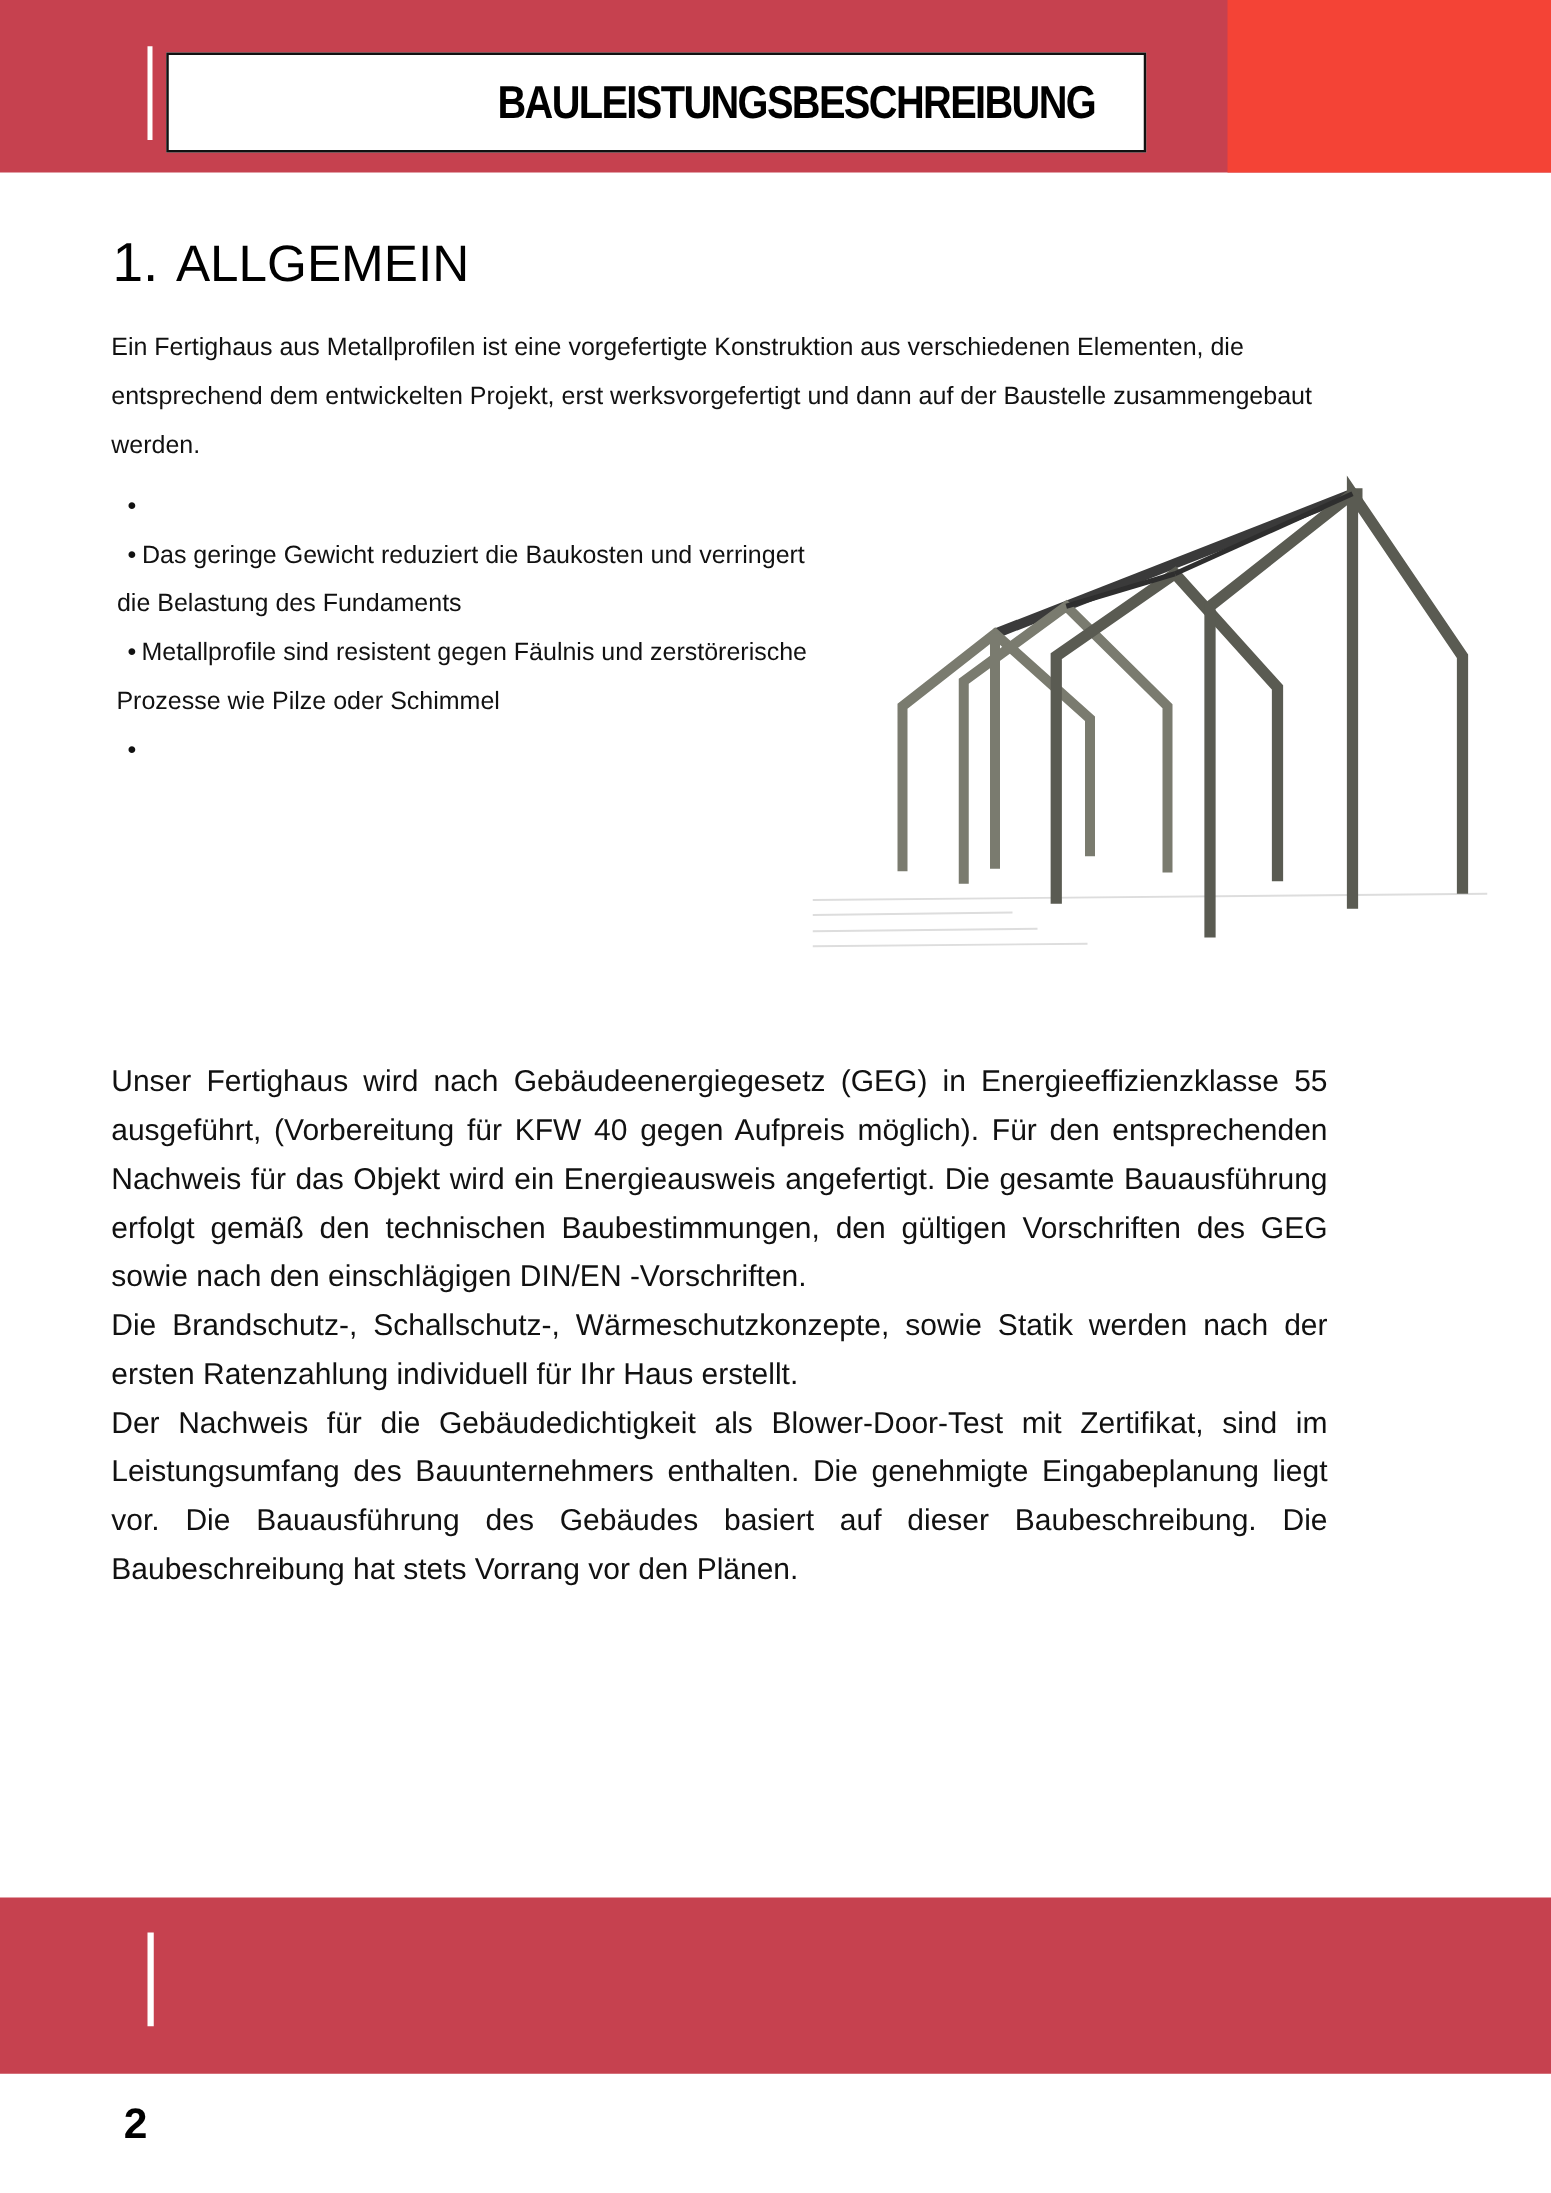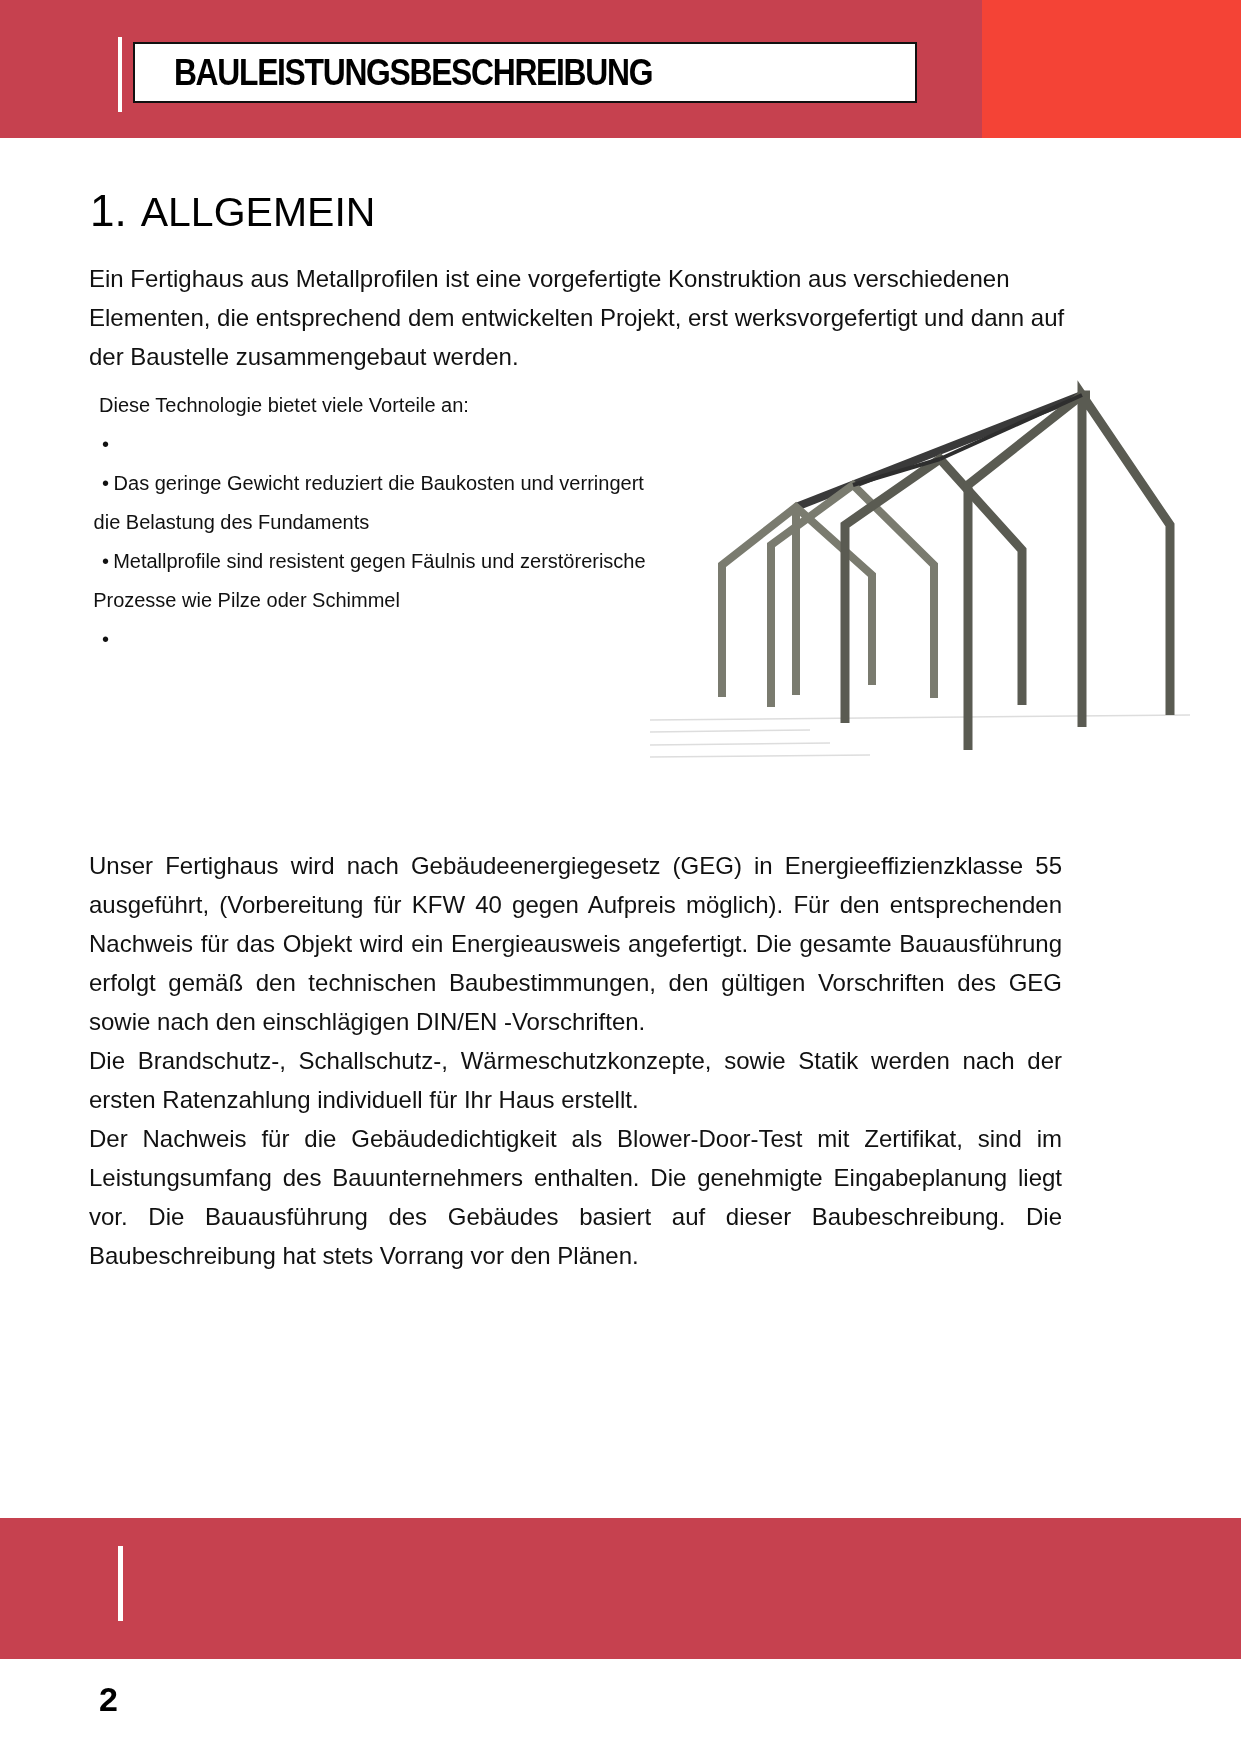--- a/index.html
+++ b/index.html
@@ -2,29 +2,29 @@
 <html><head>
 <meta charset="utf-8">
 <style>
   * { margin:0; padding:0; box-sizing:border-box; }
   html, body { width:1241px; height:1754px; background:#ffffff; overflow:hidden; }
   body { position:relative; font-family:"Liberation Sans", sans-serif; color:#111; }
 
   .header-band { position:absolute; left:0; top:0; width:1241px; height:138px; background:#c6414f; }
   .header-accent { position:absolute; left:982px; top:0; width:259px; height:138px; background:#f44336; }
   .header-bar { position:absolute; left:118px; top:37px; width:4px; height:75px; background:#ffffff; }
-  .title-box { position:absolute; left:133px; top:42px; width:784px; height:61px; background:#fff; border:2px solid #111;
-               display:flex; align-items:center; justify-content:flex-start; }
+  .title-box { position:absolute; left:133px; top:42px; width:784px; height:80px; background:#fff; border:2px solid #111;
+               display:flex; align-items:center; justify-content:flex-end; }
   .title-text { font-family:"Liberation Sans", sans-serif; font-weight:bold; font-size:37px; letter-spacing:-1.5px; transform:scaleX(0.86); color:#000; }
 
   .section-heading { position:absolute; left:90px; top:186px; font-size:41px; color:#000; display:flex; align-items:baseline; gap:14px; }
   .section-num { font-size:44px; }
   .section-title { transform-origin:left;text-align:center; }
 
-  .p-intro { position:absolute; left:89px; top:259px; width:990px; font-size:24px; line-height:39px; }
+  .p-intro { position:absolute; left:89px; top:259px; width:990px; font-size:20px; line-height:39px; }
 
   .adv-list { position:absolute; left:99px; top:386px; width:560px; font-size:20px; line-height:39px; }
   .adv-list .bullet-row { display:flex; }
   .adv-list .bullet { width:20px; padding-left:3px; }
 
   .frame-img { position:absolute; left:650px; top:375px; width:540px; height:400px; }
 
   .p-body { position:absolute; left:89px; top:846px; width:973px; font-size:24px; line-height:39px; text-align:justify; }
 
   .footer-band { position:absolute; left:0; top:1518px; width:1241px; height:141px; background:#c6414f; }
@@ -42,21 +42,20 @@
 </div>
 
 <div class="section-heading">
   <span class="section-num">1.</span>
   <span class="section-title">ALLGEMEIN</span>
 </div>
 
 <p class="p-intro">Ein Fertighaus aus Metallprofilen ist eine vorgefertigte Konstruktion aus verschiedenen Elementen, die entsprechend dem entwickelten Projekt, erst werksvorgefertigt und dann auf der Baustelle zusammengebaut werden.</p>
 
 <div class="adv-list">
-  <div>Diese Technologie bietet viele Vorteile an:</div>
   <div class="bullet-row">
     <span class="bullet">•</span>
   </div>
   <div class="bullet-row">
     <span class="bullet">•</span>
     <span style="margin-left:-20px;text-indent:20px;">Das geringe Gewicht reduziert die Baukosten und verringert die Belastung des Fundaments</span>
   </div>
   <div class="bullet-row">
     <span class="bullet">•</span>
     <span style="margin-left:-20px;text-indent:20px;">Metallprofile sind resistent gegen Fäulnis und zerstörerische Prozesse wie Pilze oder Schimmel</span>

